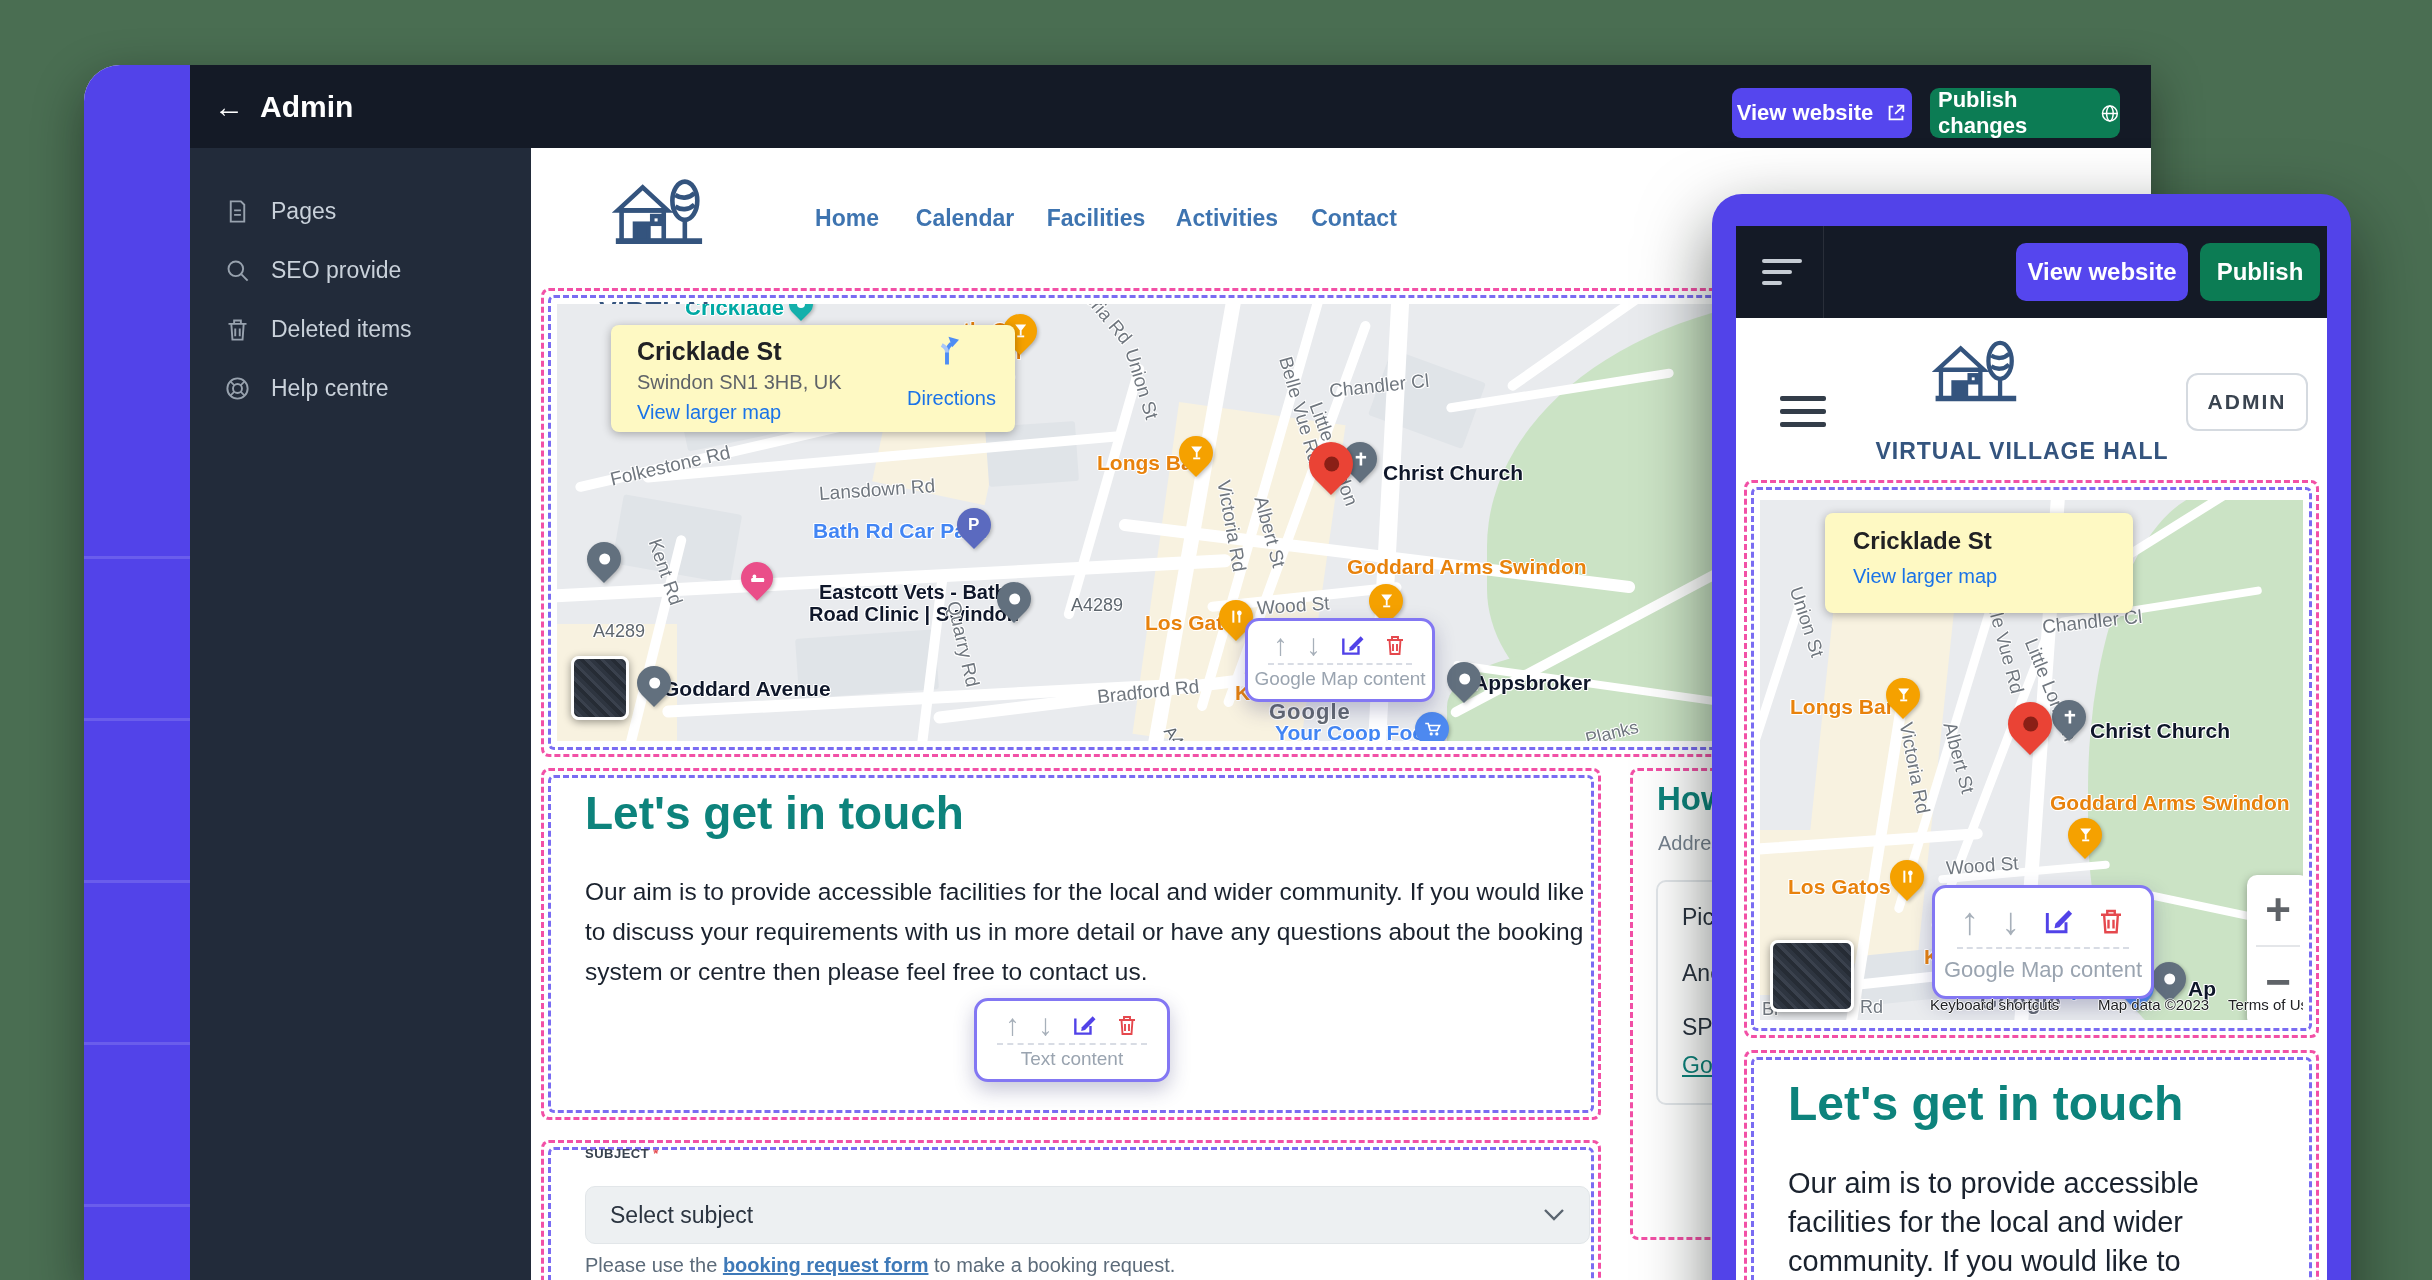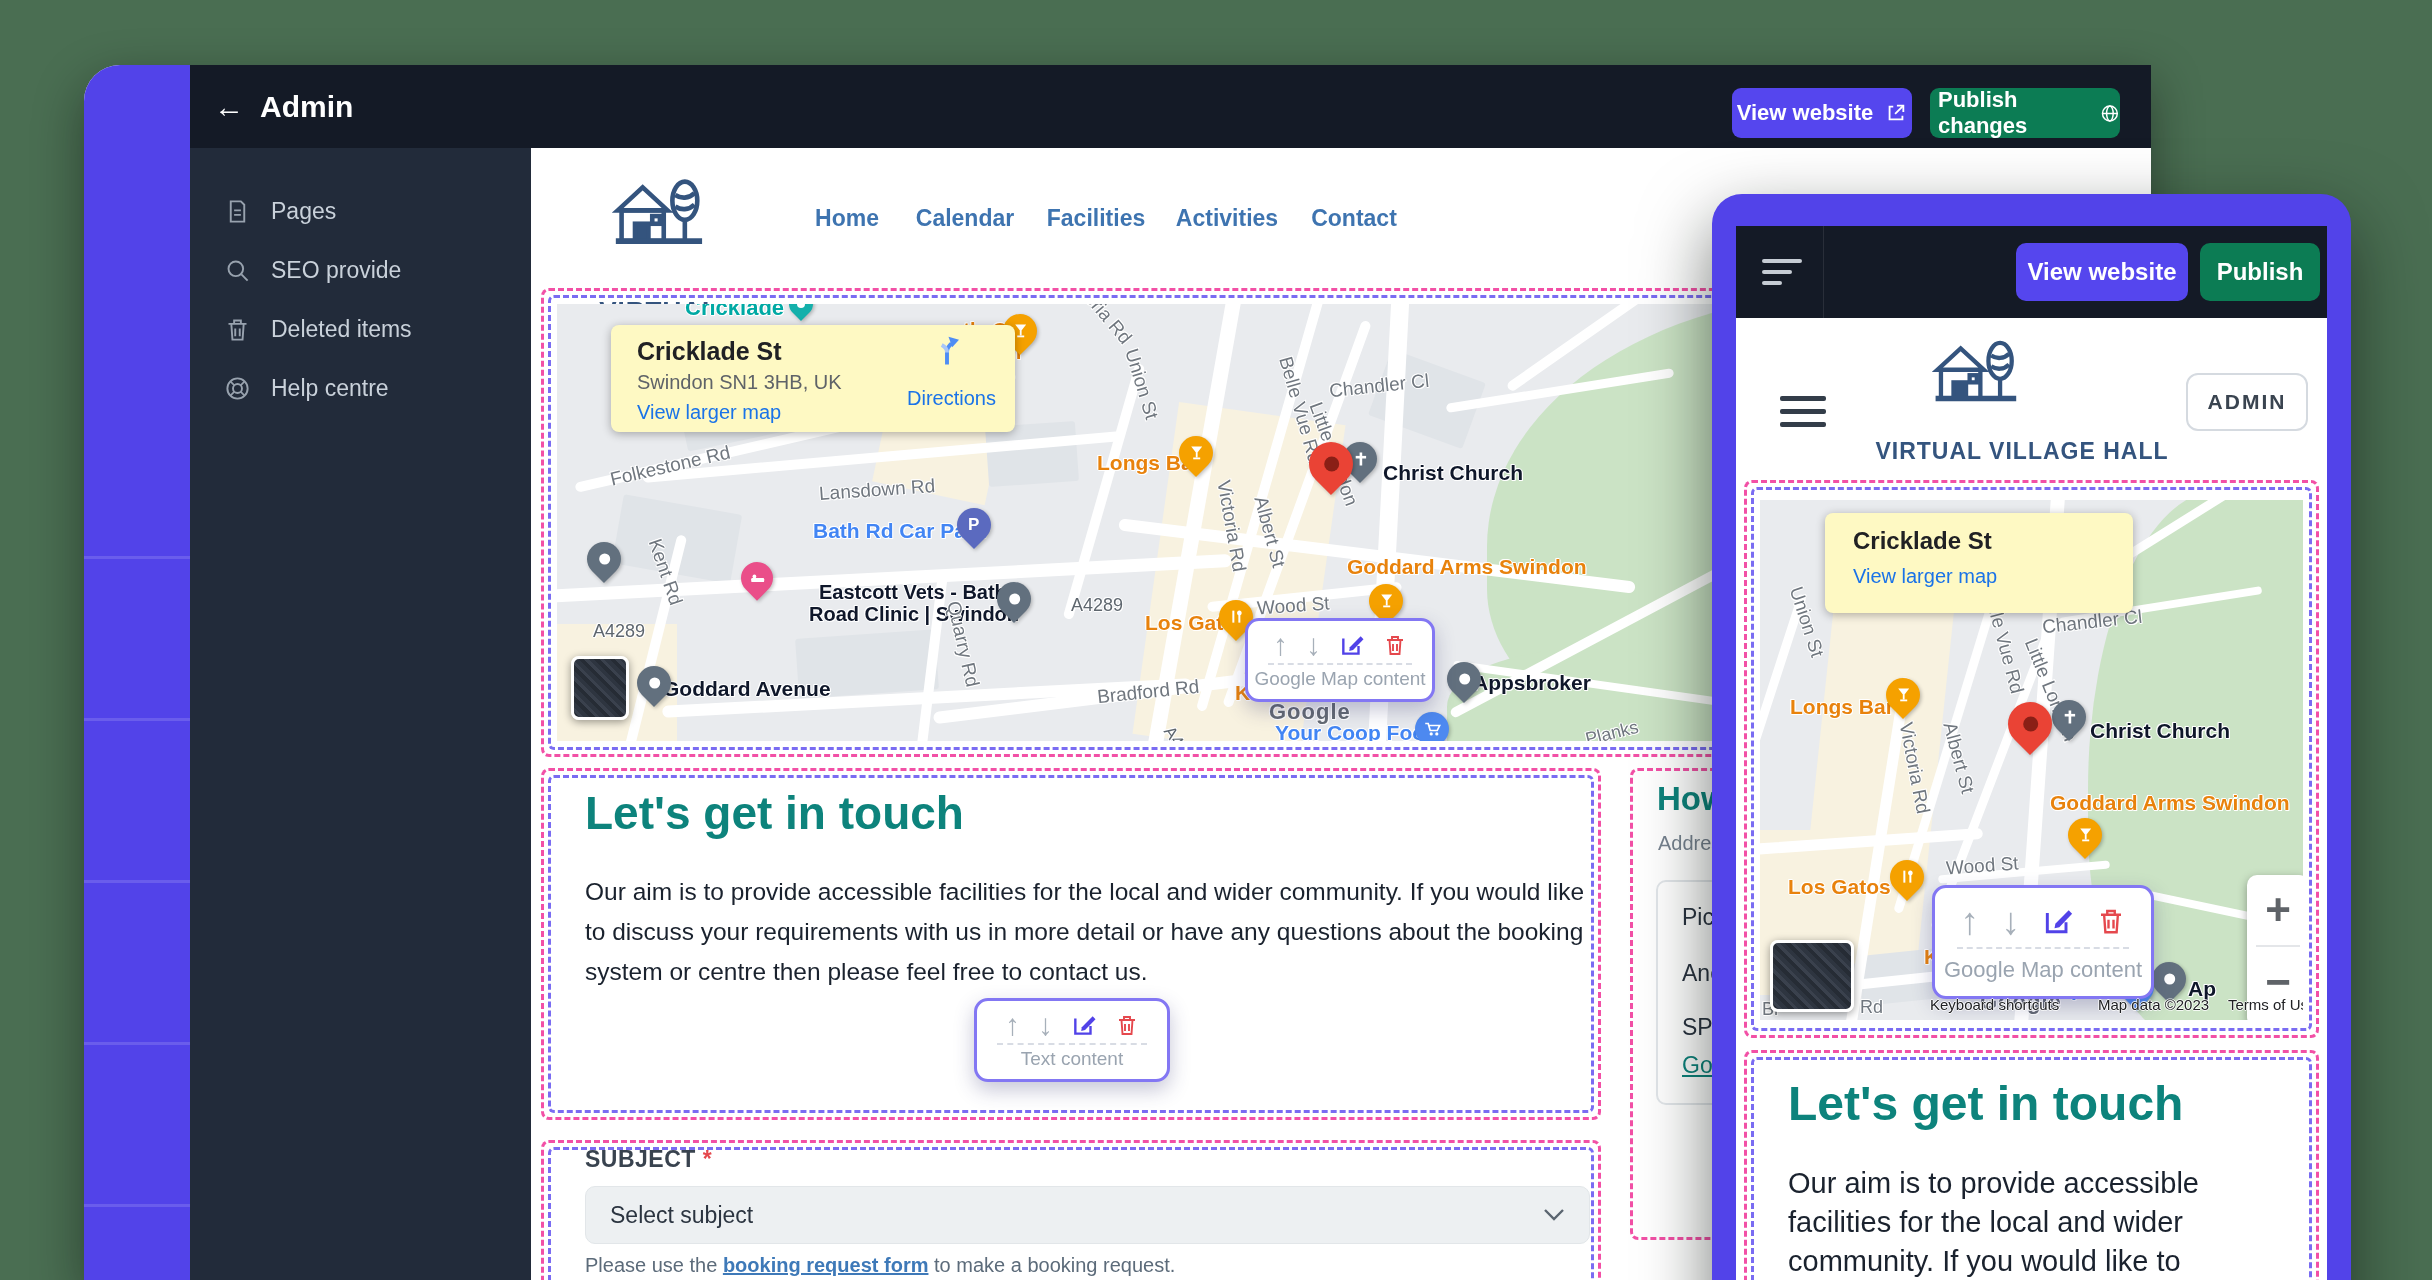--- a/index.html
+++ b/index.html
@@ -401,21 +401,21 @@
   <div class="fcard" style="left:1656px;top:880px;width:460px;height:225px;">
     <span class="fline" style="top:22px;">Pick</span>
     <span class="fline" style="top:78px;">Anc</span>
     <span class="fline" style="top:132px;">SP1</span>
     <span class="fline" style="top:170px;color:#0D837C;text-decoration:underline;">Goo</span>
   </div>
 
   <div class="region-pink" style="left:541px;top:1140px;width:1060px;height:300px;">
     <div class="region-purple"></div>
   </div>
-  <div class="abs" style="left:585px;top:1146px;font-size:23px;font-weight:bold;color:#39434F;letter-spacing:.5px;">
+  <div class="abs" style="left:585px;top:1146px;font-size:13px;font-weight:bold;color:#39434F;letter-spacing:.5px;">
     <span>SUBJECT</span> <span style="color:#E5484D">*</span>
   </div>
   <div class="select" style="left:585px;top:1186px;width:1005px;height:58px;padding-left:24px;">
     <span style="font-size:23px;color:#2B3440;">Select subject</span>
     <svg width="22" height="14" viewBox="0 0 22 14">
         <path d="M2 2l9 9 9-9" stroke="#5B6570" stroke-width="2.4" fill="none"></path>
       </svg>
   </div>
   <div class="abs helper" style="left:585px;top:1254px;">
     <span>Please use the </span><b>booking request form</b><span> to make a booking request.</span>

